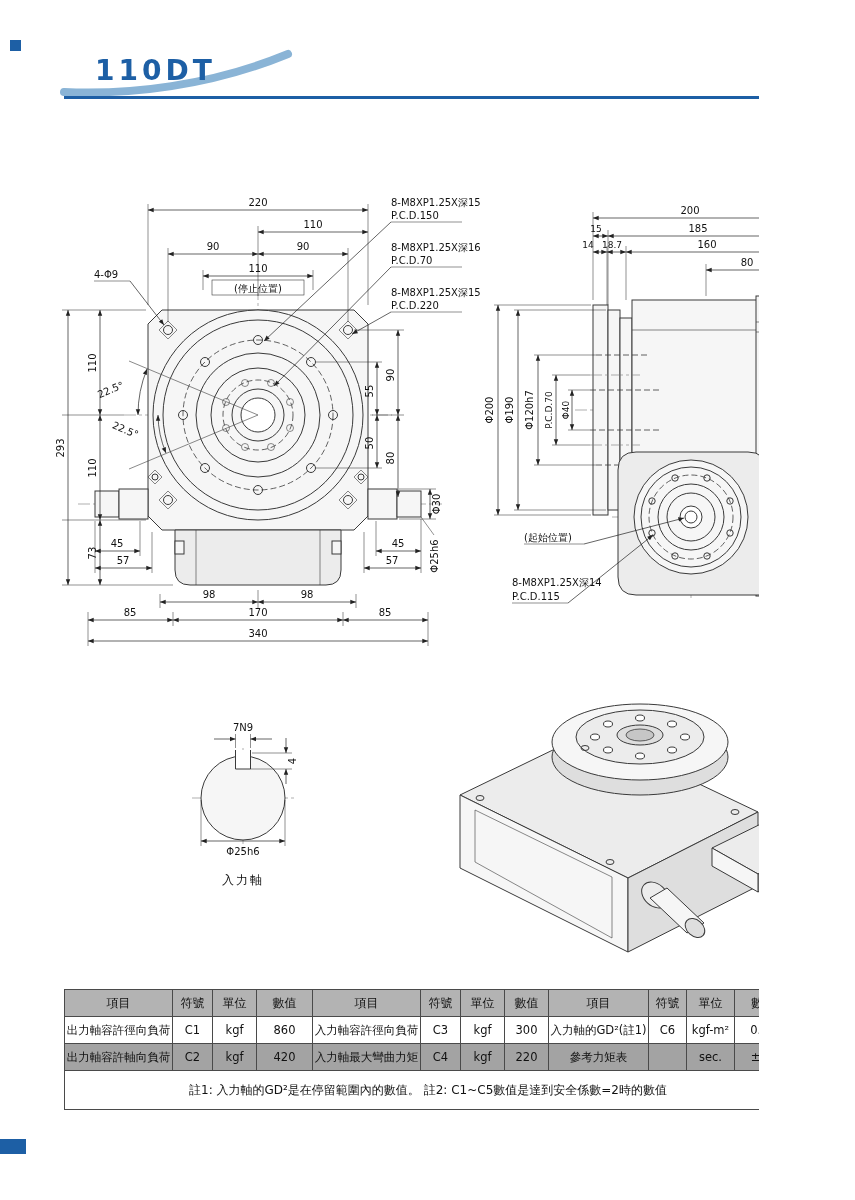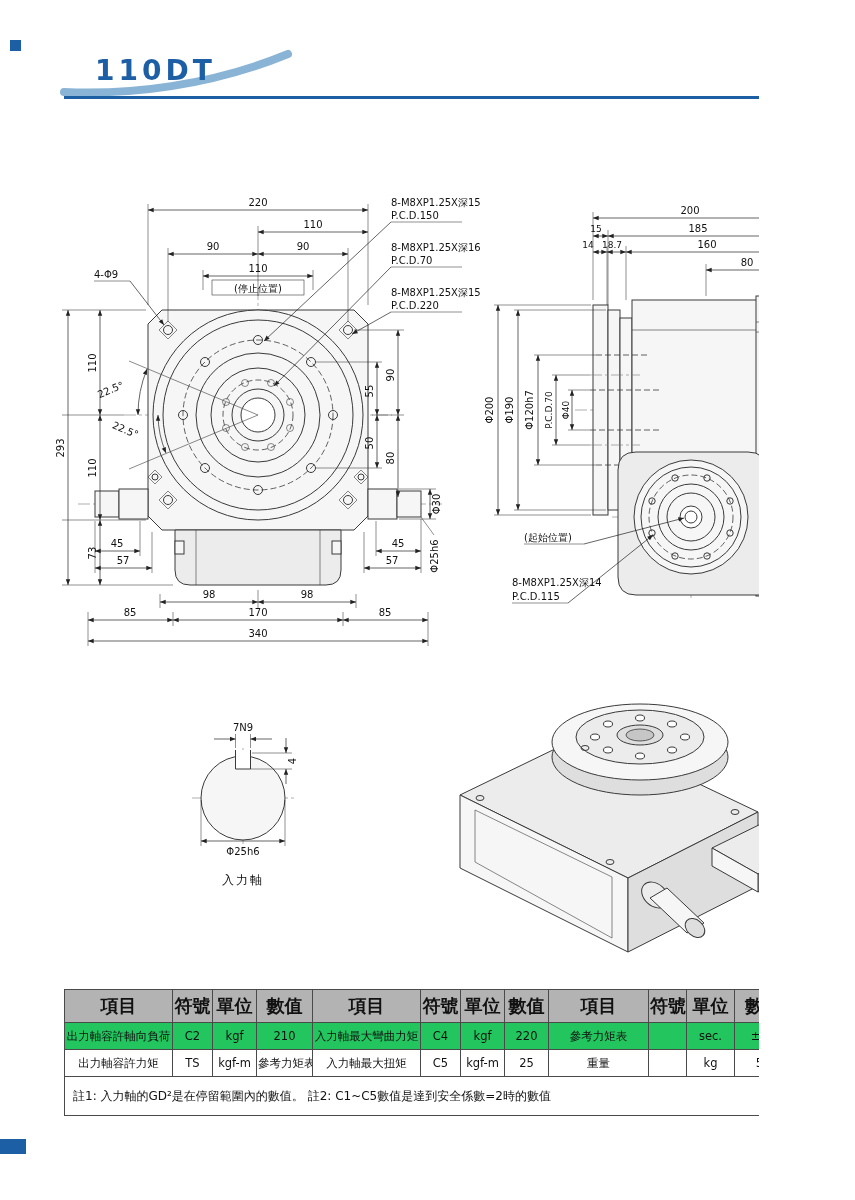--- a/index.html
+++ b/index.html
@@ -27,23 +27,23 @@
   .dim  { stroke:#222; stroke-width:0.7; fill:none; }
   .ext  { stroke:#222; stroke-width:0.5; fill:none; }
   .drawing text { font-family:"DejaVu Sans",sans-serif; fill:#111; }
   .t  { font-size:10px; }
   .t9 { font-size:9px; }
   .t12 { font-size:12px; letter-spacing:2px; }
 
   
   .spec-table { position:absolute; left:64px; top:989px; width:727px; border-collapse:collapse; table-layout:fixed; font-size:11.5px; color:#111; }
   .spec-table th, .spec-table td { border:1px solid #4a4a4a; text-align:center; padding:4px 1px; height:18px; overflow:hidden; white-space:nowrap; }
-  .spec-table th { background:#b3b3b3; font-weight:bold; font-size:18px; }
-  .spec-table tr.alt td { background:#22c55e;margin-left:40px; }
-  .spec-table td.note-cell { text-align:left; padding:8px 8px; font-size:12px; height:22px; }
+  .spec-table th { background:#b3b3b3; font-weight:normal; font-size:12px; }
+  .spec-table tr.alt td { background:#a3a3a3;margin-left:40px; }
+  .spec-table td.note-cell { text-align:center; padding:8px 8px; font-size:12px; height:22px; }
 </style>
 </head>
 <body>
 <div class="page">
 
 <div class="corner-mark"></div>
 <svg class="swoosh" width="235" height="52" viewBox="0 0 235 52">
   <path d="M4,44 C70,47 150,38 228,6" stroke="#8ab4d6" stroke-width="8" fill="none" stroke-linecap="round"></path>
 </svg>
 <div class="page-title">110DT</div>
@@ -425,47 +425,47 @@
     <th>數值</th>
     <th>項目</th>
     <th>符號</th>
     <th>單位</th>
     <th>數值</th>
     <th>項目</th>
     <th>符號</th>
     <th>單位</th>
     <th>數值</th>
   </tr>
+  <tr>
+    <td>出力軸容許徑向負荷</td>
+    <td>C1</td>
+    <td>kgf</td>
+    <td>860</td>
+    <td>入力軸容許徑向負荷</td>
+    <td>C3</td>
+    <td>kgf</td>
+    <td>300</td>
+    <td>入力軸的GD²(註1)</td>
+    <td>C6</td>
+    <td>kgf-m²</td>
+    <td>0.01</td>
+  </tr>
   <tr class="alt">
     <td>出力軸容許軸向負荷</td>
     <td>C2</td>
     <td>kgf</td>
-    <td>210</td>
+    <td>420</td>
     <td>入力軸最大彎曲力矩</td>
     <td>C4</td>
     <td>kgf</td>
     <td>220</td>
     <td>參考力矩表</td>
     <td></td>
     <td>sec.</td>
     <td>±20</td>
   </tr>
   <tr>
-    <td>出力軸容許力矩</td>
-    <td>TS</td>
-    <td>kgf-m</td>
-    <td>參考力矩表</td>
-    <td>入力軸最大扭矩</td>
-    <td>C5</td>
-    <td>kgf-m</td>
-    <td>25</td>
-    <td>重量</td>
-    <td></td>
-    <td>kg</td>
-    <td>50</td>
-  </tr>
-  <tr>
     <td class="note-cell" colspan="12">註1: 入力軸的GD²是在停留範圍內的數值。 註2: C1~C5數值是達到安全係數=2時的數值</td>
   </tr>
 </tbody>
     </table>
 
 </div>
 
 </body></html>

